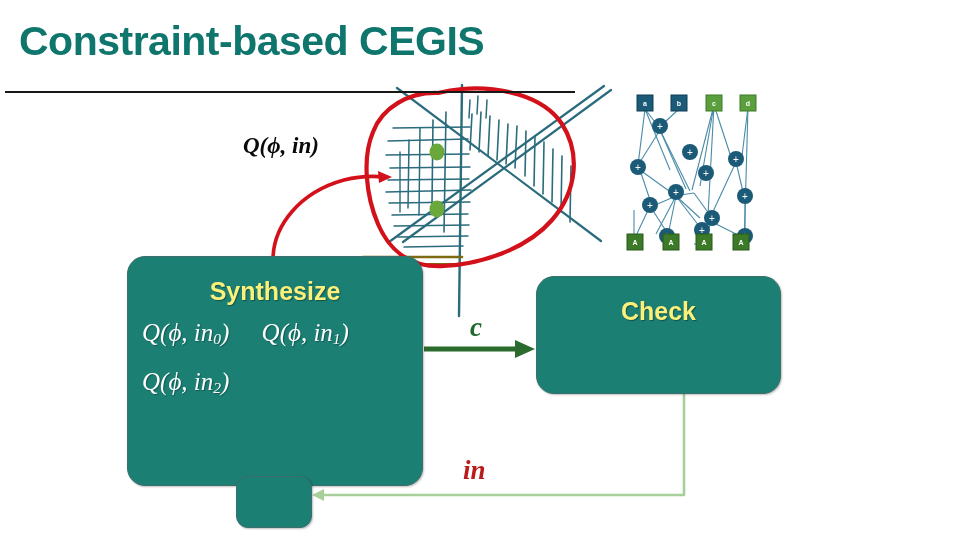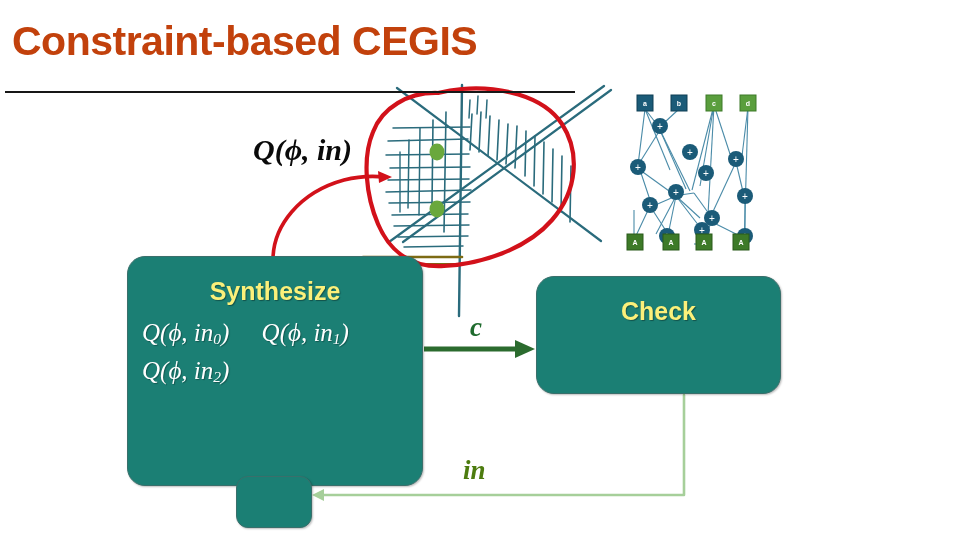--- a/index.html
+++ b/index.html
@@ -21,27 +21,27 @@
     position: absolute;
     left: 0;
     top: 0;
     width: 960px;
     height: 540px;
   }
 
   
   .slide-title {
     position: absolute;
-    left: 12px;
+    left: 19px;
     top: 18px;
     font-family: "Liberation Sans", sans-serif;
     font-size: 41px;
     font-weight: 700;
     letter-spacing: -0.5px;
-    color: #c2410c;
+    color: #0f766e;
     white-space: nowrap;
   }
   .title-rule {
     position: absolute;
     left: 5px;
     top: 91px;
     width: 570px;
     height: 0;
     border-top: 2px solid #171717;
   }
@@ -92,55 +92,55 @@
     position: absolute;
     color: #ffffff;
     font-family: "Liberation Serif", serif;
     font-weight: 400;
     font-style: italic;
     font-size: 25px;
     white-space: nowrap;
     text-shadow: 1px 1px 1px rgba(0,0,0,0.3);
   }
   #formula-row-0 { left: 14px; top: 62px; }
-  #formula-row-1 { left: 14px; top: 100px; }
+  #formula-row-1 { left: 14px; top: 111px; }
   .formula-item { display: inline-block; }
   .formula-item + .formula-item { margin-left: 26px; }
   .formula-item sub {
     font-size: 0.62em;
     vertical-align: -0.22em;
     font-style: italic;
   }
 
   
   .math-label {
     position: absolute;
     font-family: "Liberation Serif", serif;
     font-weight: 700;
     font-style: italic;
     white-space: nowrap;
   }
   #label-q-in {
-    left: 253px;
+    left: 243px;
     top: 133px;
-    font-size: 30px;
+    font-size: 23px;
     color: #0a0a0a;
     text-align: right;
   }
   #label-c {
     left: 470px;
     top: 312px;
     font-size: 27px;
     color: #1f6b2e;
   }
   #label-in {
     left: 463px;
     top: 455px;
     font-size: 27px;
-    color: #4d7c0f;
+    color: #b91c1c;
   }
 
   
   .node-box-label {
     font-family: "Liberation Sans", sans-serif;
     font-size: 7px;
     font-weight: 700;
     fill: #ffffff;
   }
 </style>

